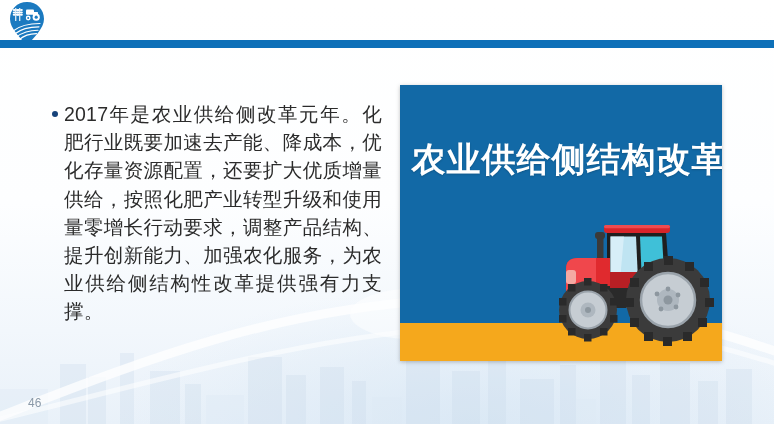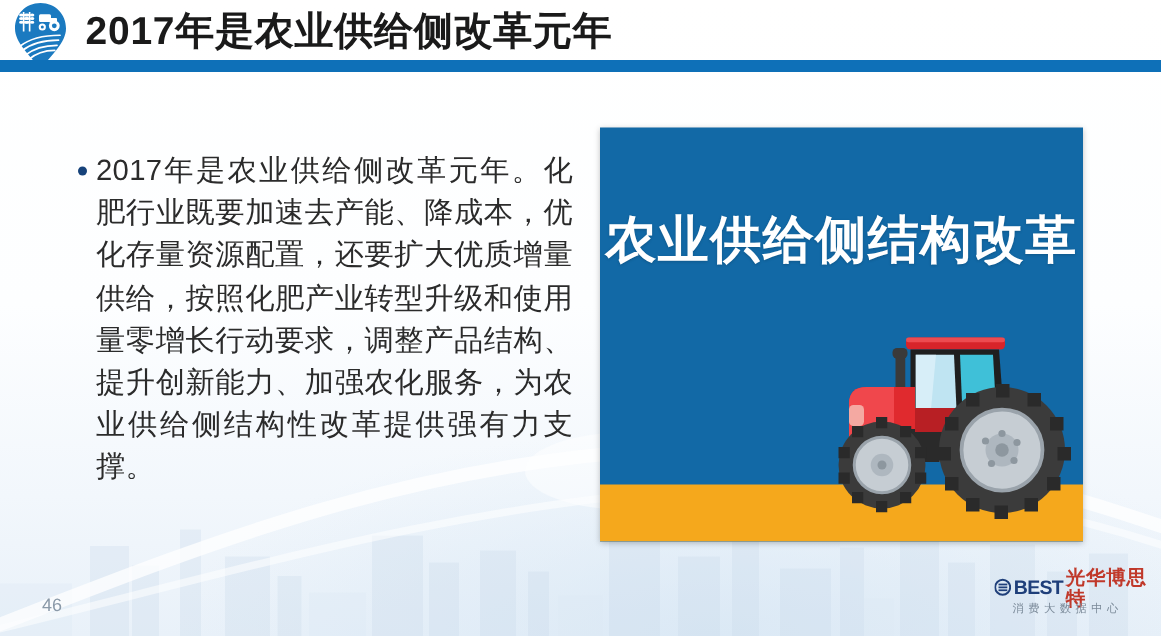--- a/index.html
+++ b/index.html
@@ -43,21 +43,21 @@
     text-align:justify;letter-spacing:.2px;
   }
 
   
   .pic{
     position:absolute;left:400px;top:85px;width:322px;height:276px;
     background:#1269a6;overflow:hidden;
     box-shadow:0 1px 4px rgba(0,0,0,.25);
   }
   .pic-caption{
-    position:absolute;left:0;top:52px;width:322px;text-align:center;
+    position:absolute;left:8px;top:52px;width:322px;text-align:center;
     color:#ffffff;font-size:34px;font-weight:bold;letter-spacing:1px;
     text-shadow:0 1px 2px rgba(0,0,0,.18);
     font-family:"Liberation Sans","DejaVu Sans",sans-serif;
   }
   .pic-ground{position:absolute;left:0;bottom:0;width:322px;height:38px;background:#f5a81c;}
   .tractor{position:absolute;left:152px;bottom:12px;width:165px;height:135px;}
 
   
   .page-no{
     position:absolute;left:28px;top:396px;font-size:12px;color:#8a99a8;
@@ -152,21 +152,20 @@
       <g stroke="#ffffff" stroke-width="1.15" fill="none" stroke-linecap="round">
         <path d="M5 30 C12 24.5 23 22.5 32 22.5"></path>
         <path d="M6.5 33 C13 27.8 23 25.8 31 25.8"></path>
         <path d="M8.5 36 C14.5 31.2 23 29.2 30 29.2"></path>
         <path d="M11 38.8 C16 34.4 23 32.6 28.5 32.6"></path>
       </g>
     </svg>
 
     <div class="hbar"></div>
 
-    <div class="title">2017年是农业供给侧改革元年</div>
   </div>
 
   <div class="bullet-block">
     <span class="bullet-dot"></span>
     <div class="bullet-text">2017年是农业供给侧改革元年。化肥行业既要加速去产能、降成本，优化存量资源配置，还要扩大优质增量供给，按照化肥产业转型升级和使用量零增长行动要求，调整产品结构、提升创新能力、加强农化服务，为农业供给侧结构性改革提供强有力支撑。</div>
   </div>
 
   <div class="pic">
     <div class="pic-caption">农业供给侧结构改革</div>
     <div class="pic-ground"></div>
@@ -237,27 +236,14 @@
       </g>
       <circle cx="36" cy="96" r="18.5" fill="#c6cdd3"></circle>
       <circle cx="36" cy="96" r="18.5" fill="none" stroke="#9aa3ab" stroke-width="2"></circle>
       <circle cx="36" cy="96" r="7.5" fill="#aeb7bf"></circle>
       <circle cx="36" cy="96" r="3" fill="#8d979f"></circle>
     </svg>
   </div>
 
   <div class="page-no">46</div>
 
-  <div class="brand">
-    <div class="brand-main">
-      <svg width="13" height="13" viewBox="0 0 13 13">
-        <circle cx="6.5" cy="6.5" r="6" fill="none" stroke="#1f3f7a" stroke-width="1.6"></circle>
-        <rect x="3.2" y="3.6" width="7" height="1.4" fill="#1f3f7a"></rect>
-        <rect x="3.2" y="5.9" width="7" height="1.4" fill="#1f3f7a"></rect>
-        <rect x="3.2" y="8.2" width="7" height="1.4" fill="#1f3f7a"></rect>
-      </svg>
-      <span class="brand-mark">BEST</span>
-      <span class="brand-cn">光华博思特</span>
-    </div>
-    <div class="brand-sub">消费大数据中心</div>
-  </div>
 
 </div>
 
 </body></html>

